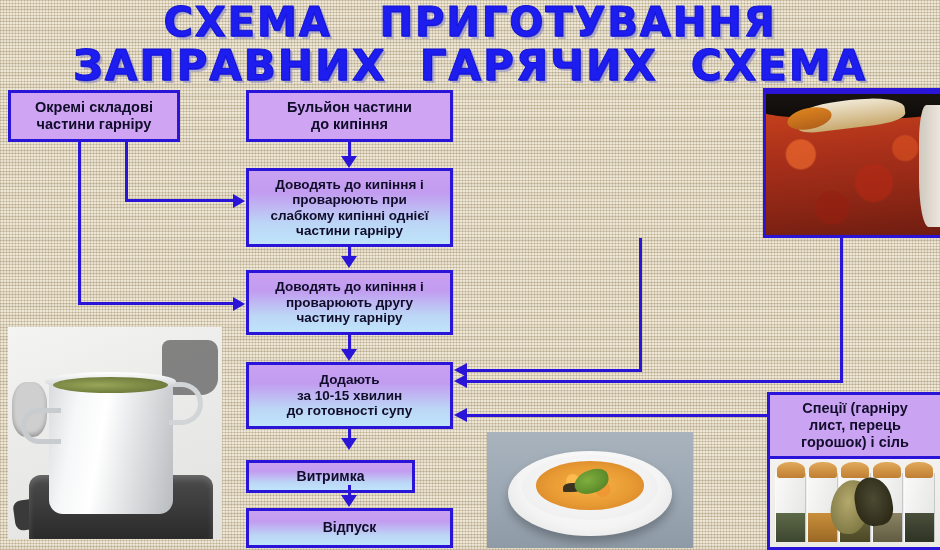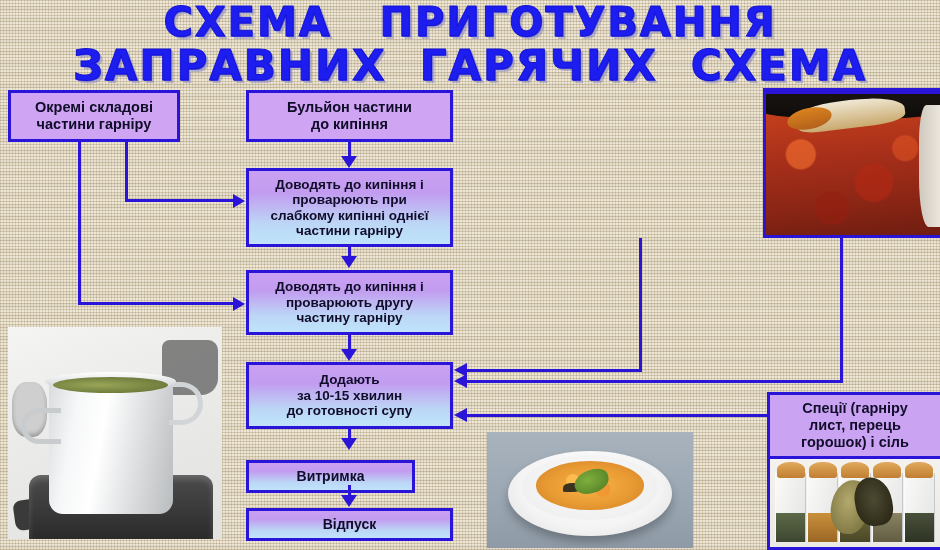--- a/index.html
+++ b/index.html
@@ -190,21 +190,21 @@
   <div class="box grad" style="left:246px; top:270px; width:207px; height:65px; font-size:13.5px; white-space:pre-line;">Доводять до кипіння і
 проварюють другу
 частину гарніру</div>
 
   <div class="box grad" style="left:246px; top:362px; width:207px; height:67px; font-size:13.5px; white-space:pre-line;">Додають
 за 10-15 хвилин
 до готовності супу</div>
 
   <div class="box grad" style="left:246px; top:452px; width:169px; height:33px; font-size:14px;margin-top:8px;">Витримка</div>
 
-  <div class="box grad" style="left:246px; top:508px; width:207px; height:33px; font-size:14px;">Відпуск</div>
+  <div class="box grad" style="left:246px; top:508px; width:207px; height:40px; font-size:14px;">Відпуск</div>
 
 
   <div class="photocard" style="left:763px; top:88px; width:180px; height:150px;">
     <div class="pic">
       <div class="ph tom-bg">
         <div class="tom-mass"></div>
         <div class="tom-rim"></div>
         <div class="tom-spoon"></div>
         <div class="tom-spoon2"></div>
         <div class="tom-rim-l"></div>

